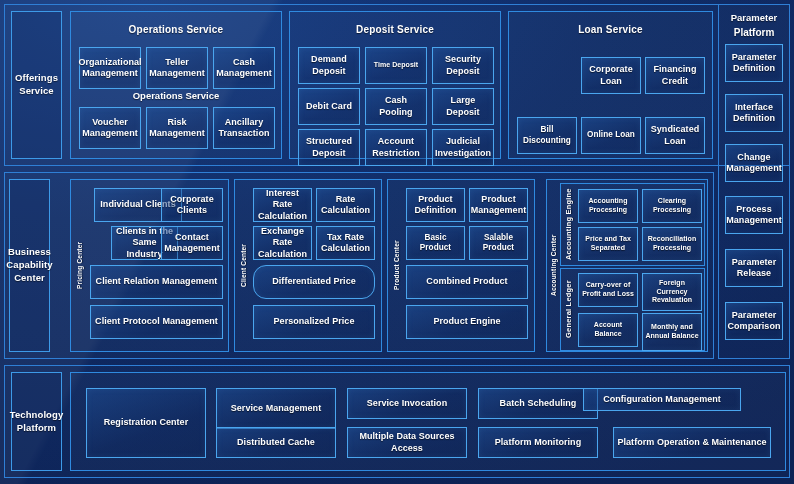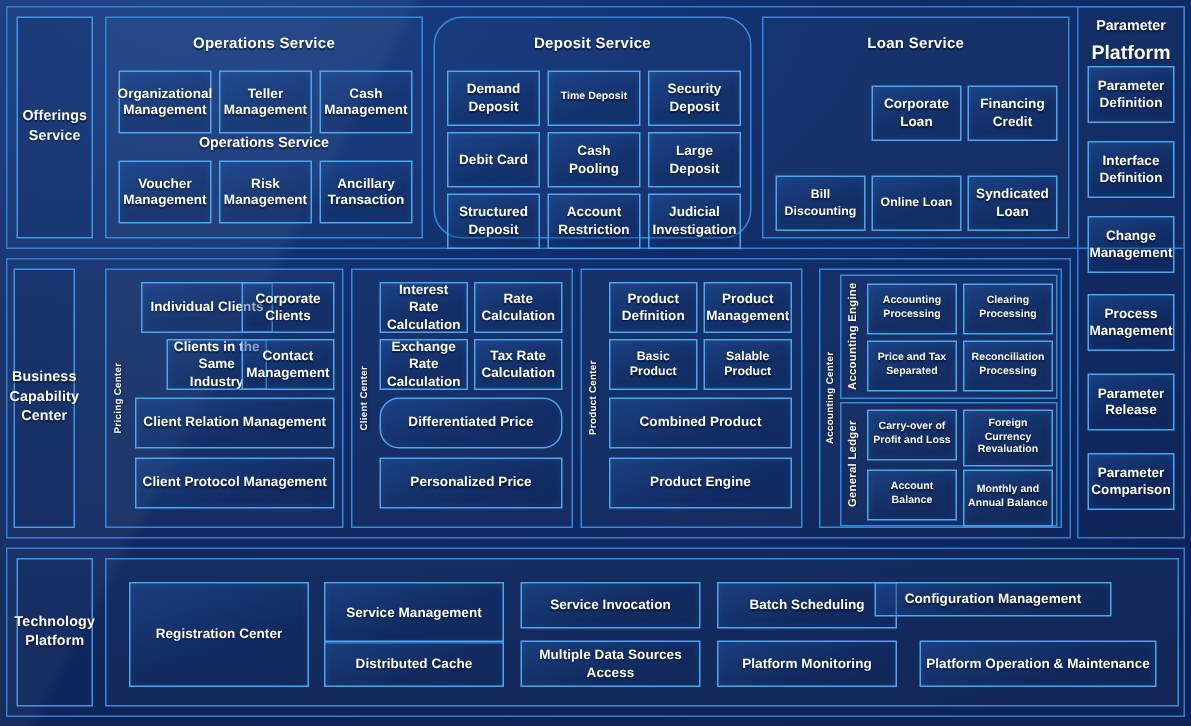--- a/index.html
+++ b/index.html
@@ -132,21 +132,21 @@
 
     <div class="tile" style="left:8px; top:35px; width:62px; height:42px;">Organizational Management</div>
     <div class="tile" style="left:75px; top:35px; width:62px; height:42px;">Teller Management</div>
     <div class="tile" style="left:142px; top:35px; width:62px; height:42px;">Cash Management</div>
 
     <div class="tile" style="left:8px; top:95px; width:62px; height:42px;">Voucher Management</div>
     <div class="tile" style="left:75px; top:95px; width:62px; height:42px;">Risk Management</div>
     <div class="tile" style="left:142px; top:95px; width:62px; height:42px;">Ancillary Transaction</div>
   </div>
 
-  <div class="abs group" style="left:289px; top:11px; width:212px; height:148px;border-radius:19px;">
+  <div class="abs group" style="left:289px; top:11px; width:212px; height:148px;">
     <div class="grouptitle" style="top:12px;">Deposit Service</div>
 
     <div class="tile" style="left:8px; top:35px; width:62px; height:37px;">Demand Deposit</div>
     <div class="tile sm" style="left:75px; top:35px; width:62px; height:37px;">Time Deposit</div>
     <div class="tile" style="left:142px; top:35px; width:62px; height:37px;">Security Deposit</div>
 
     <div class="tile" style="left:8px; top:76px; width:62px; height:37px;">Debit Card</div>
     <div class="tile" style="left:75px; top:76px; width:62px; height:37px;">Cash Pooling</div>
     <div class="tile" style="left:142px; top:76px; width:62px; height:37px;">Large Deposit</div>
 
@@ -163,21 +163,21 @@
 
     <div class="tile md" style="left:8px; top:105px; width:60px; height:37px;">Bill Discounting</div>
     <div class="tile md" style="left:72px; top:105px; width:60px; height:37px;">Online Loan</div>
     <div class="tile" style="left:136px; top:105px; width:60px; height:37px;">Syndicated Loan</div>
   </div>
 
   <div class="abs rowband" style="left:718px; top:4px; width:72px; height:355px;"></div>
 
   <div class="abs" style="left:722px; top:10px; width:64px; height:36px; text-align:center;">
     <div style="font-size:9.5px; font-weight:bold; line-height:1.6; text-shadow:0 1px 1px rgba(0,0,0,.55);">Parameter</div>
-    <div style="font-size:13px; font-weight:bold; line-height:1.6; text-shadow:0 1px 1px rgba(0,0,0,.55);">Platform</div>
+    <div style="font-size:10px; font-weight:bold; line-height:1.6; text-shadow:0 1px 1px rgba(0,0,0,.55);">Platform</div>
   </div>
 
   <div class="tile" style="left:725px; top:44px; width:58px; height:38px;">Parameter Definition</div>
   <div class="tile" style="left:725px; top:94px; width:58px; height:38px;">Interface Definition</div>
   <div class="tile" style="left:725px; top:144px; width:58px; height:38px;">Change Management</div>
   <div class="tile" style="left:725px; top:196px; width:58px; height:38px;">Process Management</div>
   <div class="tile" style="left:725px; top:249px; width:58px; height:38px;">Parameter Release</div>
   <div class="tile" style="left:725px; top:302px; width:58px; height:38px;">Parameter Comparison</div>
 
   <div class="abs rowband" style="left:4px; top:172px; width:710px; height:187px;"></div>

